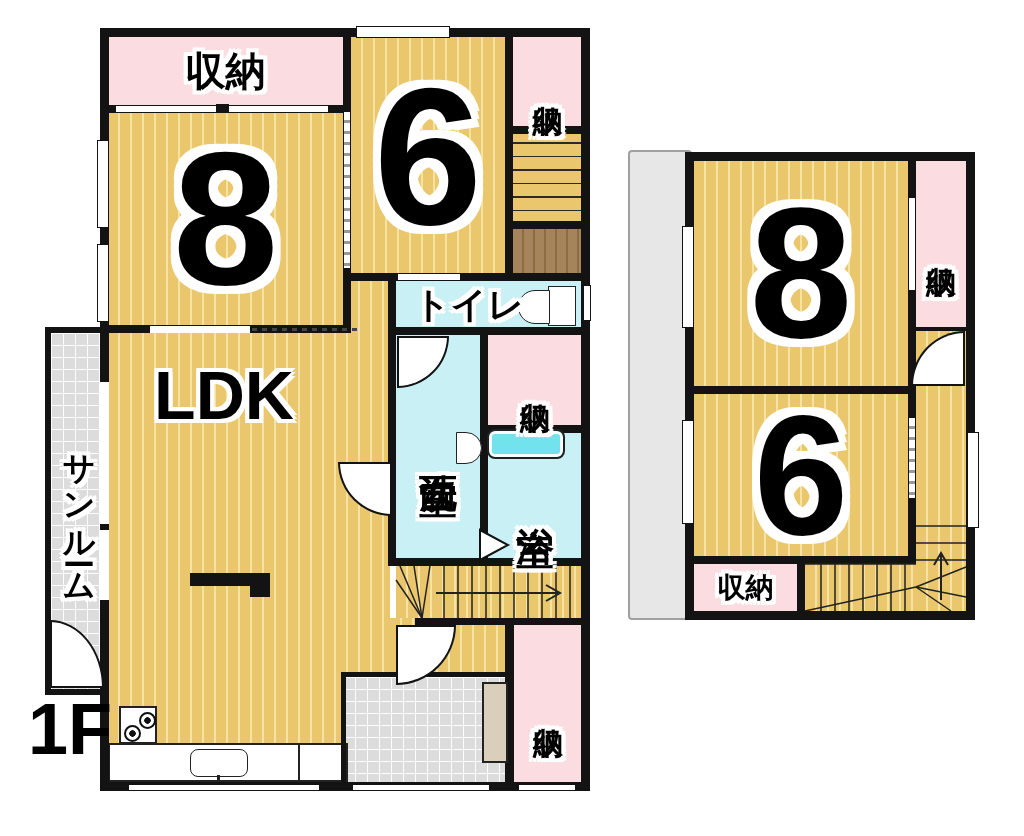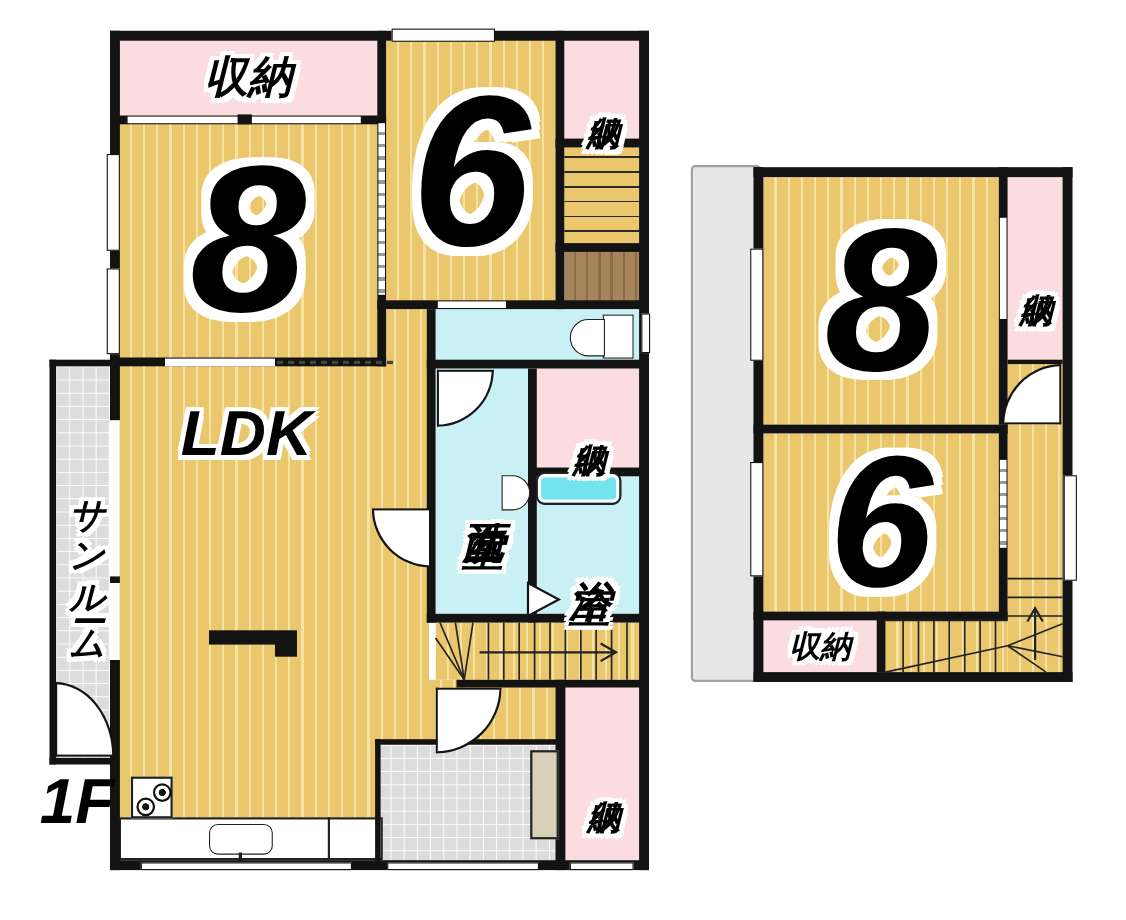--- a/index.html
+++ b/index.html
@@ -15,21 +15,21 @@
         background-size:12px 12px;}
   .brown{background:repeating-linear-gradient(90deg,#a5835b 0 9px,#8d6c44 9px 11px);}
   .treadsh{background:repeating-linear-gradient(180deg,#eac76d 0 12px,#2a2a2a 12px 13.5px);}
   .wall{background:#131313;}
   .balcony{background:#e7e7e7;border:2px solid #a0a0a0;border-radius:4px;box-sizing:border-box;}
   .win{background:#fff;border:1.5px solid #131313;box-sizing:border-box;}
   .slide{background:#fff;}
   .dotted{background:repeating-linear-gradient(90deg,#444 0 5px,transparent 5px 10px);}
   .dottedv{background:repeating-linear-gradient(180deg,#fff 0 8px,#999 8px 11px);}
   .arc{background:#fff;border:2px solid #131313;box-sizing:border-box;}
-  .lbl{display:flex;align-items:center;justify-content:center;font-weight:bold;color:#000;line-height:1;font-style:italic;}
+  .lbl{display:flex;align-items:center;justify-content:center;font-weight:bold;color:#000;line-height:1;}
   .vert{writing-mode:vertical-rl;text-orientation:upright;letter-spacing:2px;}
   .halo{text-shadow:-4px -4px 0 #fff,4px -4px 0 #fff,-4px 4px 0 #fff,4px 4px 0 #fff,
         -4px 0 0 #fff,4px 0 0 #fff,0 -4px 0 #fff,0 4px 0 #fff,0 0 3px #fff;}
   .halo2{text-shadow:-8px -8px 0 #fff,8px -8px 0 #fff,-8px 8px 0 #fff,8px 8px 0 #fff,
         -8px 0 0 #fff,8px 0 0 #fff,0 -8px 0 #fff,0 8px 0 #fff,
         -6px -6px 0 #fff,6px 6px 0 #fff,6px -6px 0 #fff,-6px 6px 0 #fff,0 0 5px #fff;}
   .fixture{background:#fff;border:2px solid #222;box-sizing:border-box;}
   .burner{position:absolute;width:13px;height:13px;border:2px solid #111;border-radius:50%;
           background:radial-gradient(#111 0 3px,transparent 3.5px);}
   svg{position:absolute;overflow:visible;}
@@ -144,27 +144,28 @@
     <g stroke="#222" stroke-width="2" fill="none">
       <line x1="40" y1="27" x2="162" y2="27"></line>
       <polyline points="150,19 164,27 150,35"></polyline>
     </g>
   </svg>
 
   <div class="abs lbl halo" style="left:108px;top:36px;width:235px;height:69px;font-size:40px">収納</div>
   <div class="abs lbl halo2" style="left:108px;top:107px;width:235px;height:222px;font-size:190px">8</div>
   <div class="abs lbl halo2" style="left:351px;top:36px;width:154px;height:241px;font-size:195px">6</div>
   <div class="abs lbl halo vert" style="left:513px;top:36px;width:69px;height:94px;font-size:30px">収納</div>
+  <div class="abs lbl halo" style="left:396px;top:281px;width:146px;height:48px;font-size:36px">トイレ</div>
   <div class="abs lbl halo vert" style="left:396px;top:335px;width:84px;height:223px;font-size:38px">洗面室</div>
   <div class="abs lbl halo vert" style="left:488px;top:335px;width:94px;height:90px;font-size:30px">収納</div>
   <div class="abs lbl halo vert" style="left:488px;top:440px;width:94px;height:118px;font-size:38px">浴室</div>
-  <div class="abs lbl halo" style="left:108px;top:352px;width:282px;height:86px;font-size:58px;padding-right:50px;box-sizing:border-box">LDK</div>
+  <div class="abs lbl halo" style="left:108px;top:352px;width:282px;height:86px;font-size:68px;padding-right:50px;box-sizing:border-box">LDK</div>
   <div class="abs lbl halo vert" style="left:51px;top:340px;width:57px;height:340px;font-size:32px">サンルーム</div>
   <div class="abs lbl halo vert" style="left:514px;top:630px;width:68px;height:150px;font-size:30px">収納</div>
-  <div class="abs lbl" style="left:34px;top:696px;width:72px;height:66px;font-size:58px">1F</div>
+  <div class="abs lbl" style="left:34px;top:696px;width:72px;height:66px;font-size:72px">1F</div>
 
   <div class="abs wood" style="left:694px;top:161px;width:214px;height:225px"></div>
   <div class="abs pink" style="left:916px;top:161px;width:50px;height:166px"></div>
   <div class="abs wood" style="left:916px;top:327px;width:50px;height:59px"></div>
   <div class="abs wood" style="left:694px;top:394px;width:214px;height:162px"></div>
   <div class="abs wood" style="left:916px;top:386px;width:50px;height:178px"></div>
   <div class="abs wood" style="left:916px;top:564px;width:50px;height:47px"></div>
   <div class="abs wood" style="left:805px;top:564px;width:111px;height:47px"></div>
   <div class="abs pink" style="left:694px;top:564px;width:103px;height:47px"></div>
 

